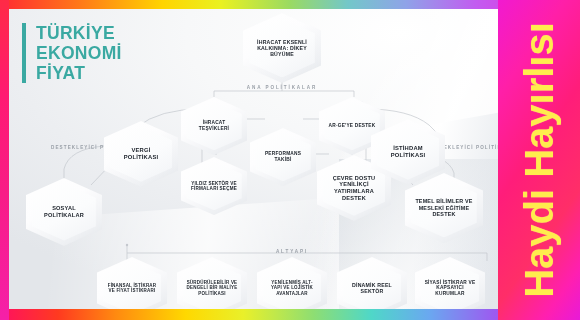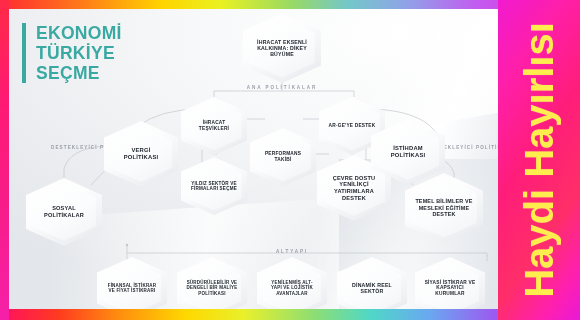--- a/index.html
+++ b/index.html
@@ -121,23 +121,23 @@
   </div>
 
   <div id="slide">
 
     <div class="sw sw1"></div>
     <div class="sw sw2"></div>
     <div class="sw sw3"></div>
     <div class="sw sw4"></div>
 
     <div id="title">
+      <div>TÜRKİYE</div>
       <div>EKONOMİ</div>
-      <div>TÜRKİYE</div>
-      <div>SEÇME</div>
+      <div>FİYAT</div>
     </div>
 
     <svg id="wires" viewBox="0 0 489 300">
       <g fill="none" stroke="#c3c7cd" stroke-width="0.7">
 
         <path d="M273 72 L273 82"></path>
 
         <path d="M205 82 L345 82"></path>
         <path d="M205 82 L205 88"></path>
         <path d="M345 82 L345 88"></path>

